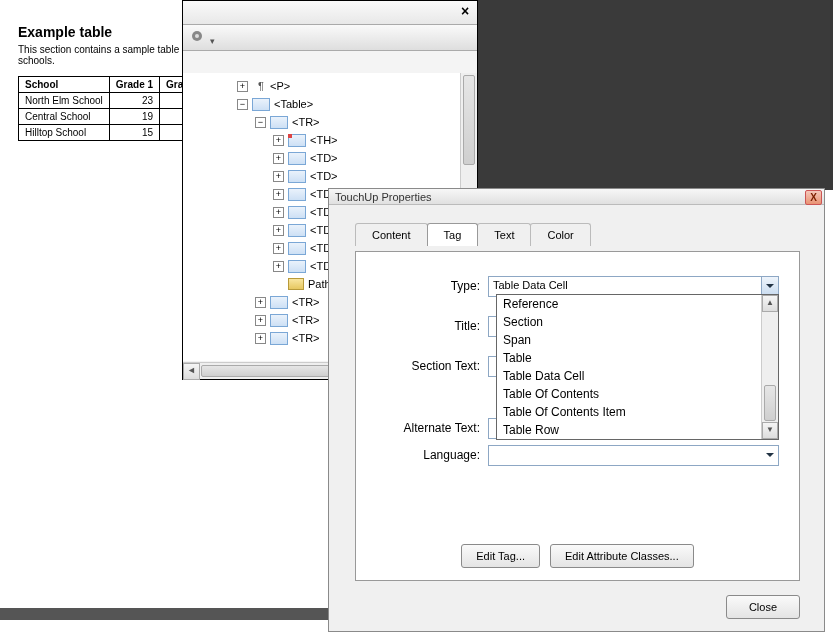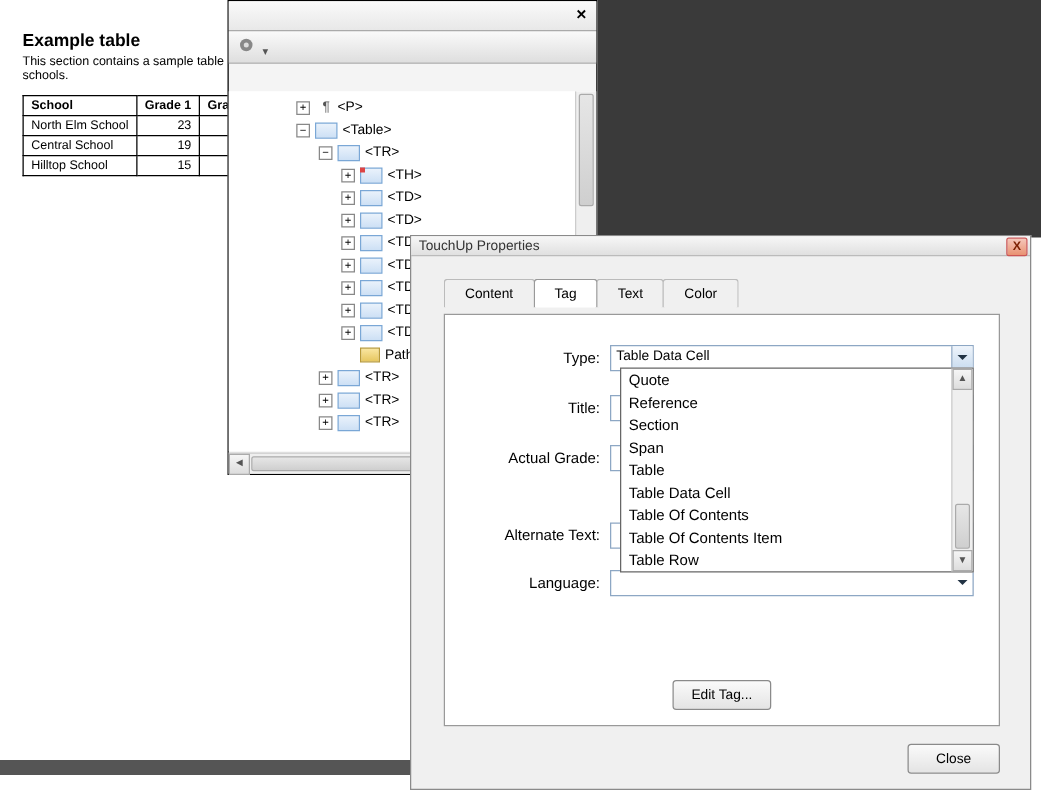--- a/index.html
+++ b/index.html
@@ -483,21 +483,20 @@
     <div class="form-row first">
       <div class="form-label">Type:</div>
       <div class="form-select">
         <span>Table Data Cell</span>
         <div class="sel-arrow"></div>
       </div>
     </div>
 
     <div class="dropdown">
       <div class="dropdown-inner" id="dd-inner">
-          <div class="dd-item">Quote</div>
           <div class="dd-item">Reference</div>
           <div class="dd-item">Section</div>
           <div class="dd-item">Span</div>
           <div class="dd-item">Table</div>
           <div class="dd-item">Table Data Cell</div>
           <div class="dd-item">Table Of Contents</div>
           <div class="dd-item">Table Of Contents Item</div>
           <div class="dd-item">Table Row</div>
         </div>
       <div class="dd-scroll">
@@ -505,35 +504,36 @@
         <div class="dthumb"></div>
         <div class="btn dn">▼</div>
       </div>
     </div>
 
     <div class="form-row" style="margin-top:16px">
       <div class="form-label">Title:</div>
       <div class="form-input"></div>
     </div>
     <div class="form-row" style="margin-top:16px">
-      <div class="form-label">Actual Grade:</div>
+      <div class="form-label">Section Text:</div>
       <div class="form-input"></div>
     </div>
     <div class="form-row" style="margin-top:38px">
       <div class="form-label">Alternate Text:</div>
       <div class="form-input"></div>
     </div>
-    <div class="form-row" style="margin-top:14px">
+    <div class="form-row" style="margin-top:3px">
       <div class="form-label">Language:</div>
       <div class="form-select">
         <span></span>
         <div class="sel-arrow" style="background:none;border:none"></div>
       </div>
     </div>
 
     <div class="button-row">
       <div class="btn3d">Edit Tag...</div>
+      <div class="btn3d">Edit Attribute Classes...</div>
     </div>
   </div>
   <div class="close-row">
     <div class="btn3d" style="padding:5px 22px">Close</div>
   </div>
 </div>
 
 </body></html>

